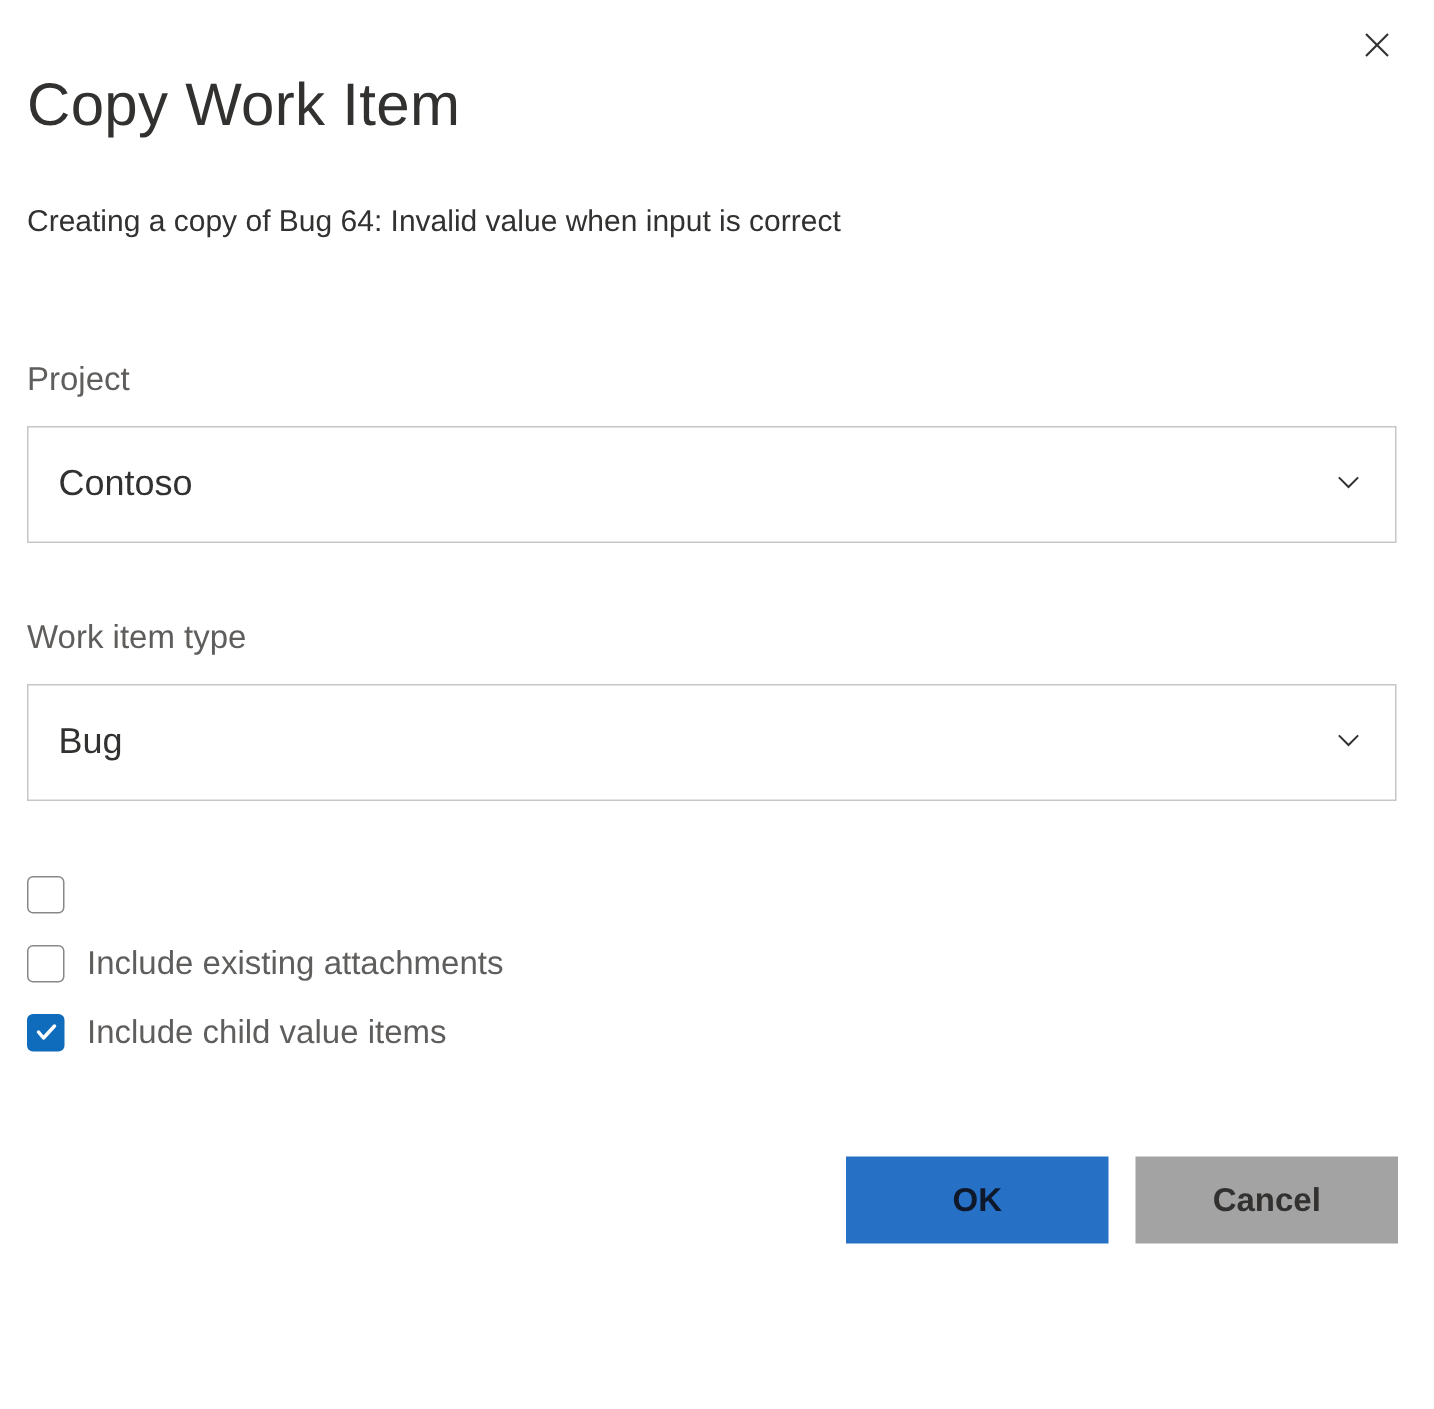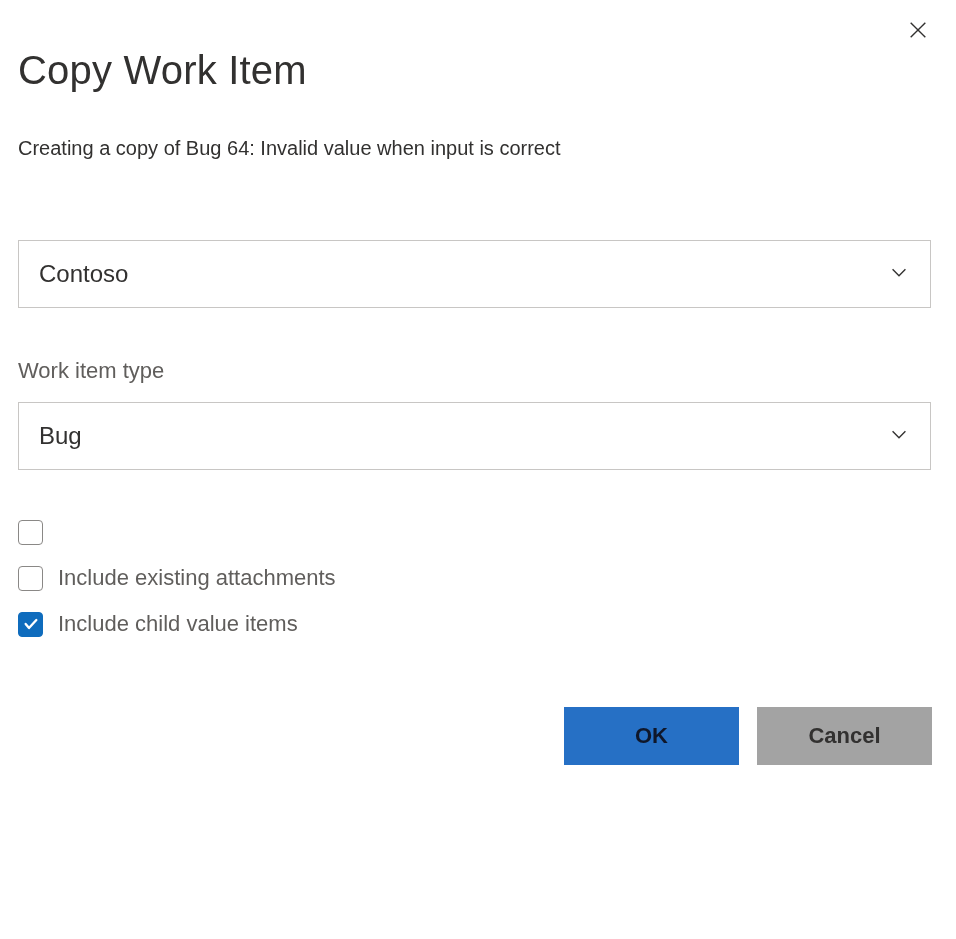--- a/index.html
+++ b/index.html
@@ -51,21 +51,21 @@
     }
     .form-label {
       font-size: 22px;
       color: #605e5c;
       display: block;
       margin-bottom: 18px;
       font-weight: 400;
     }
     .dropdown {
       width: 913px;
-      height: 68px;
+      height: 78px;
       border: 1px solid #c8c6c4;
       background: #ffffff;
       display: flex;
       align-items: center;
       justify-content: space-between;
       padding: 0 20px;
       cursor: pointer;
     }
     .dropdown-value {
       font-size: 24px;
@@ -152,20 +152,21 @@
       <line x1="20" y1="4" x2="4" y2="20"></line>
     </svg>
   </span>
 </div>
 
 <h1 class="dialog-title">Copy Work Item</h1>
 
 <p class="description">Creating a copy of Bug 64: Invalid value when input is correct</p>
 
 <div class="form-group">
+  <label class="form-label">Project</label>
   <div class="dropdown">
     <span class="dropdown-value">Contoso</span>
     <span class="dropdown-chevron">
       <svg viewBox="0 0 24 24" fill="none" stroke="currentColor" stroke-width="1.5">
         <polyline points="5 9 12 16 19 9"></polyline>
       </svg>
     </span>
   </div>
 </div>
 

